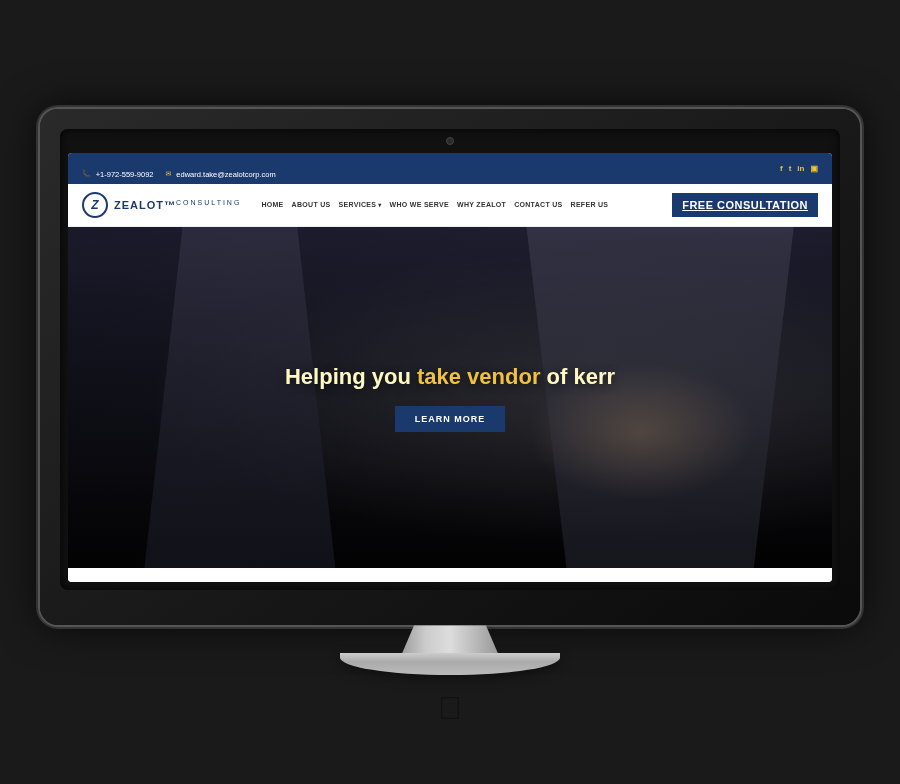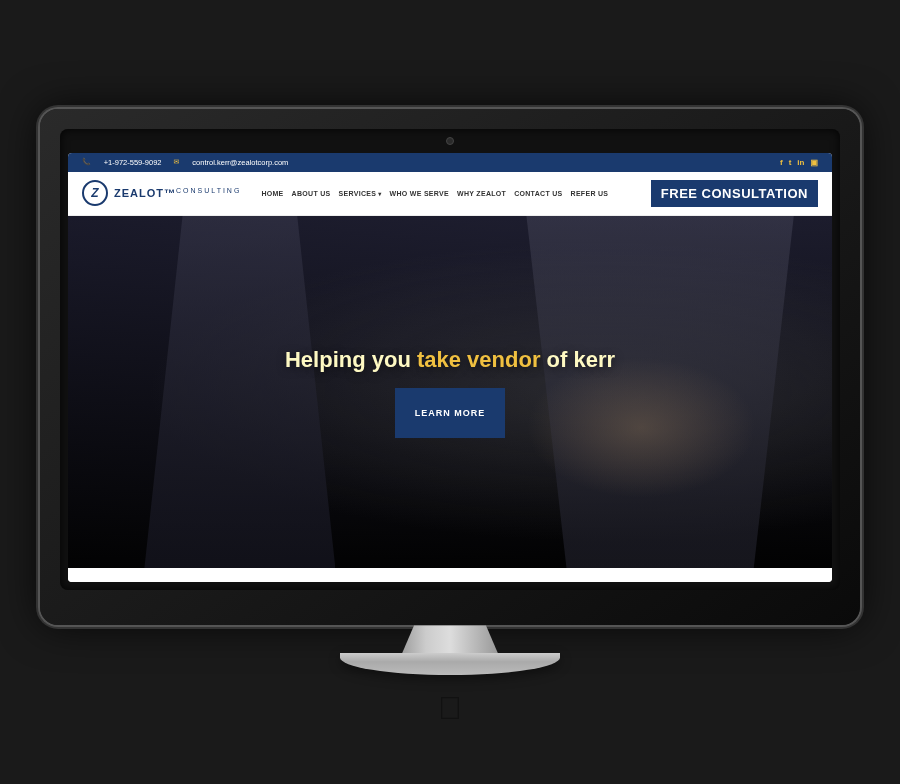--- a/index.html
+++ b/index.html
@@ -81,21 +81,22 @@
 
     .top-bar-left {
       display: flex;
       gap: 12px;
       align-items: center;
     }
 
     .top-bar-contact {
       display: flex;
       align-items: center;
-      gap: 13px;
+      gap: 5px;
+      margin-top: 12px;
     }
 
     .top-bar-icon {
       color: #f0c040;
       font-size: 7px;
     }
 
     .top-bar-right {
       display: flex;
       gap: 6px;
@@ -184,28 +185,29 @@
 
     .nav-link.has-dropdown::after {
       content: ' ▾';
       font-size: 6px;
     }
 
     .nav-cta {
       background: #1a3a6e;
       color: #fff;
       padding: 6px 10px;
-      font-size: 13px;
+      font-size: 11px;
       font-weight: 700;
       text-transform: uppercase;
       letter-spacing: 0.5px;
       border: none;
       cursor: pointer;
       white-space: nowrap;
       flex-shrink: 0;
+      text-decoration: underline;
     }
 
     
     .hero {
       flex: 1;
       position: relative;
       background: #222;
       overflow: hidden;
       display: flex;
       align-items: center;
@@ -284,21 +286,21 @@
     }
 
     .hero-heading .highlight-text {
       color: #f0c040;
     }
 
     .hero-btn {
       background: #1a3a6e;
       color: #fff;
       border: none;
-      padding: 20px 20px;
+      padding: 8px 20px;
       font-size: 9px;
       font-weight: 700;
       text-transform: uppercase;
       letter-spacing: 1px;
       cursor: pointer;
     }
 
     
     .white-strip {
       height: 14px;
@@ -339,21 +341,21 @@
         <div class="website">
 
           <div class="top-bar">
             <div class="top-bar-left">
               <div class="top-bar-contact">
                 <span class="top-bar-icon">📞</span>
                 <span>+1-972-559-9092</span>
               </div>
               <div class="top-bar-contact">
                 <span class="top-bar-icon">✉</span>
-                <span>control.kerr@zealotcorp.com</span>
+                <span>edward.take@zealotcorp.com</span>
               </div>
             </div>
             <div class="top-bar-right">
               <span class="social-icon">f</span>
               <span class="social-icon">t</span>
               <span class="social-icon">in</span>
               <span class="social-icon">▣</span>
             </div>
           </div>
 

